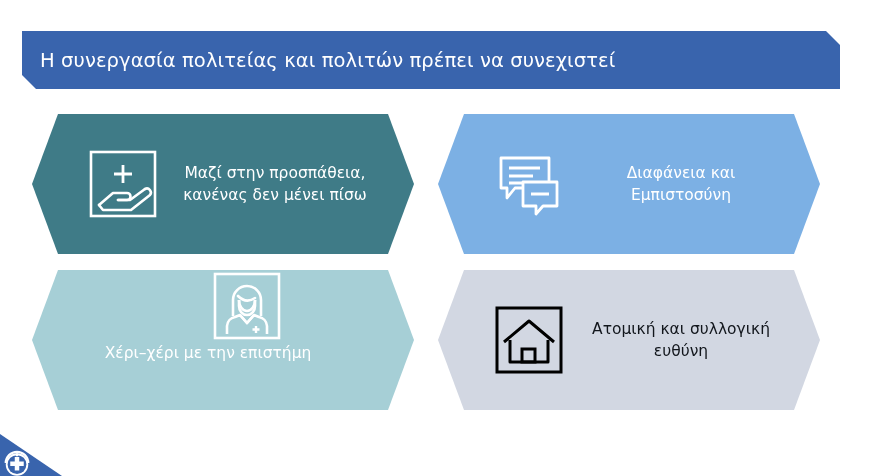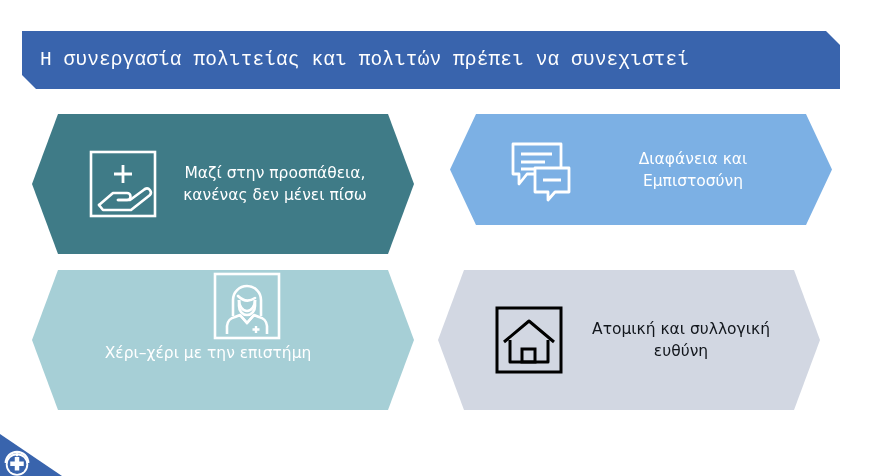--- a/index.html
+++ b/index.html
@@ -20,21 +20,20 @@
     position: absolute;
     left: 22px;
     top: 31px;
     width: 818px;
     height: 58px;
     background: #3964AD;
     -webkit-clip-path: polygon(0 0, calc(100% - 14px) 0, 100% 14px, 100% 100%, 14px 100%, 0 calc(100% - 14px));
     clip-path: polygon(0 0, calc(100% - 14px) 0, 100% 14px, 100% 100%, 14px 100%, 0 calc(100% - 14px));
     display: flex;
     align-items: center;
-    font-family: Liberation Mono, monospace;
   }
   #title-banner .title-text {
     color: #ffffff;
     font-size: 19.5px;
     font-weight: 400;
     letter-spacing: 0.1px;
     padding-left: 18px;
     white-space: nowrap;
   }
 
@@ -59,21 +58,21 @@
     text-align: center;
     font-size: 15.5px;
     font-weight: normal;
     line-height: 1.42;
     padding-right: 34px;
     padding-left: 4px;
   }
 
   
   #card-solidarity   { left: 32px;  top: 114px; width: 382px; height: 140px; background: #3F7B87; }
-  #card-transparency { left: 450px; top: 114px; width: 382px; height: 111px; background: #7CB0E4; align-items: center; }
+  #card-transparency { left: 438px; top: 114px; width: 382px; height: 140px; background: #7CB0E4; align-items: center; }
   #card-science      { left: 32px;  top: 270px; width: 382px; height: 140px; background: #A6CFD6; flex-direction: column; }
   #card-responsibility { left: 438px; top: 270px; width: 382px; height: 140px; background: #D2D7E2; }
 
   #card-solidarity   .card-label,
   #card-transparency .card-label,
   #card-science      .card-label { color: #ffffff; }
   #card-responsibility .card-label { color: #12161C; }
 
   
   #corner-emblem {

